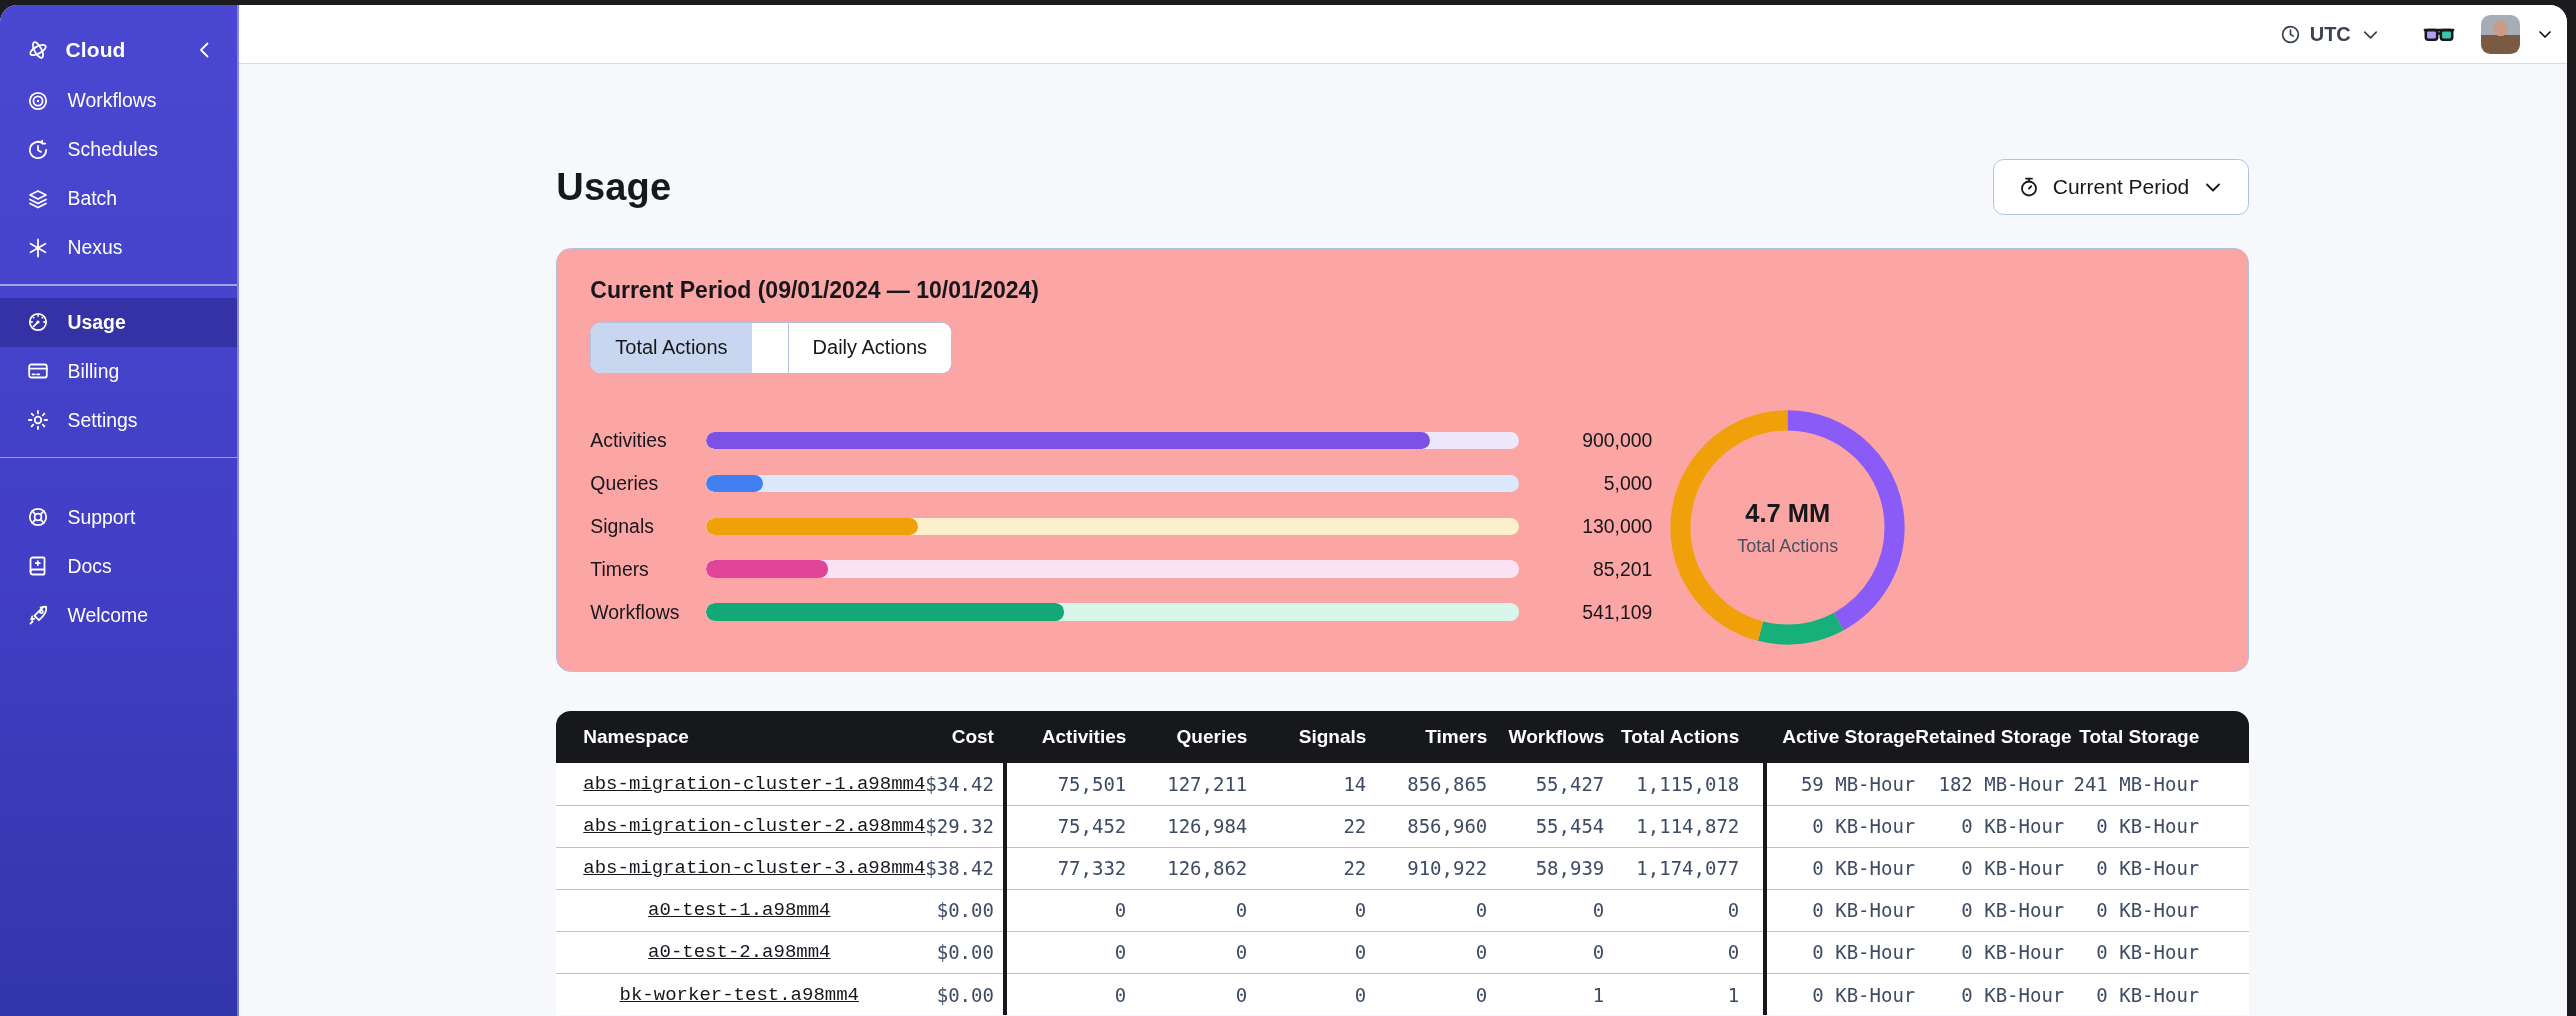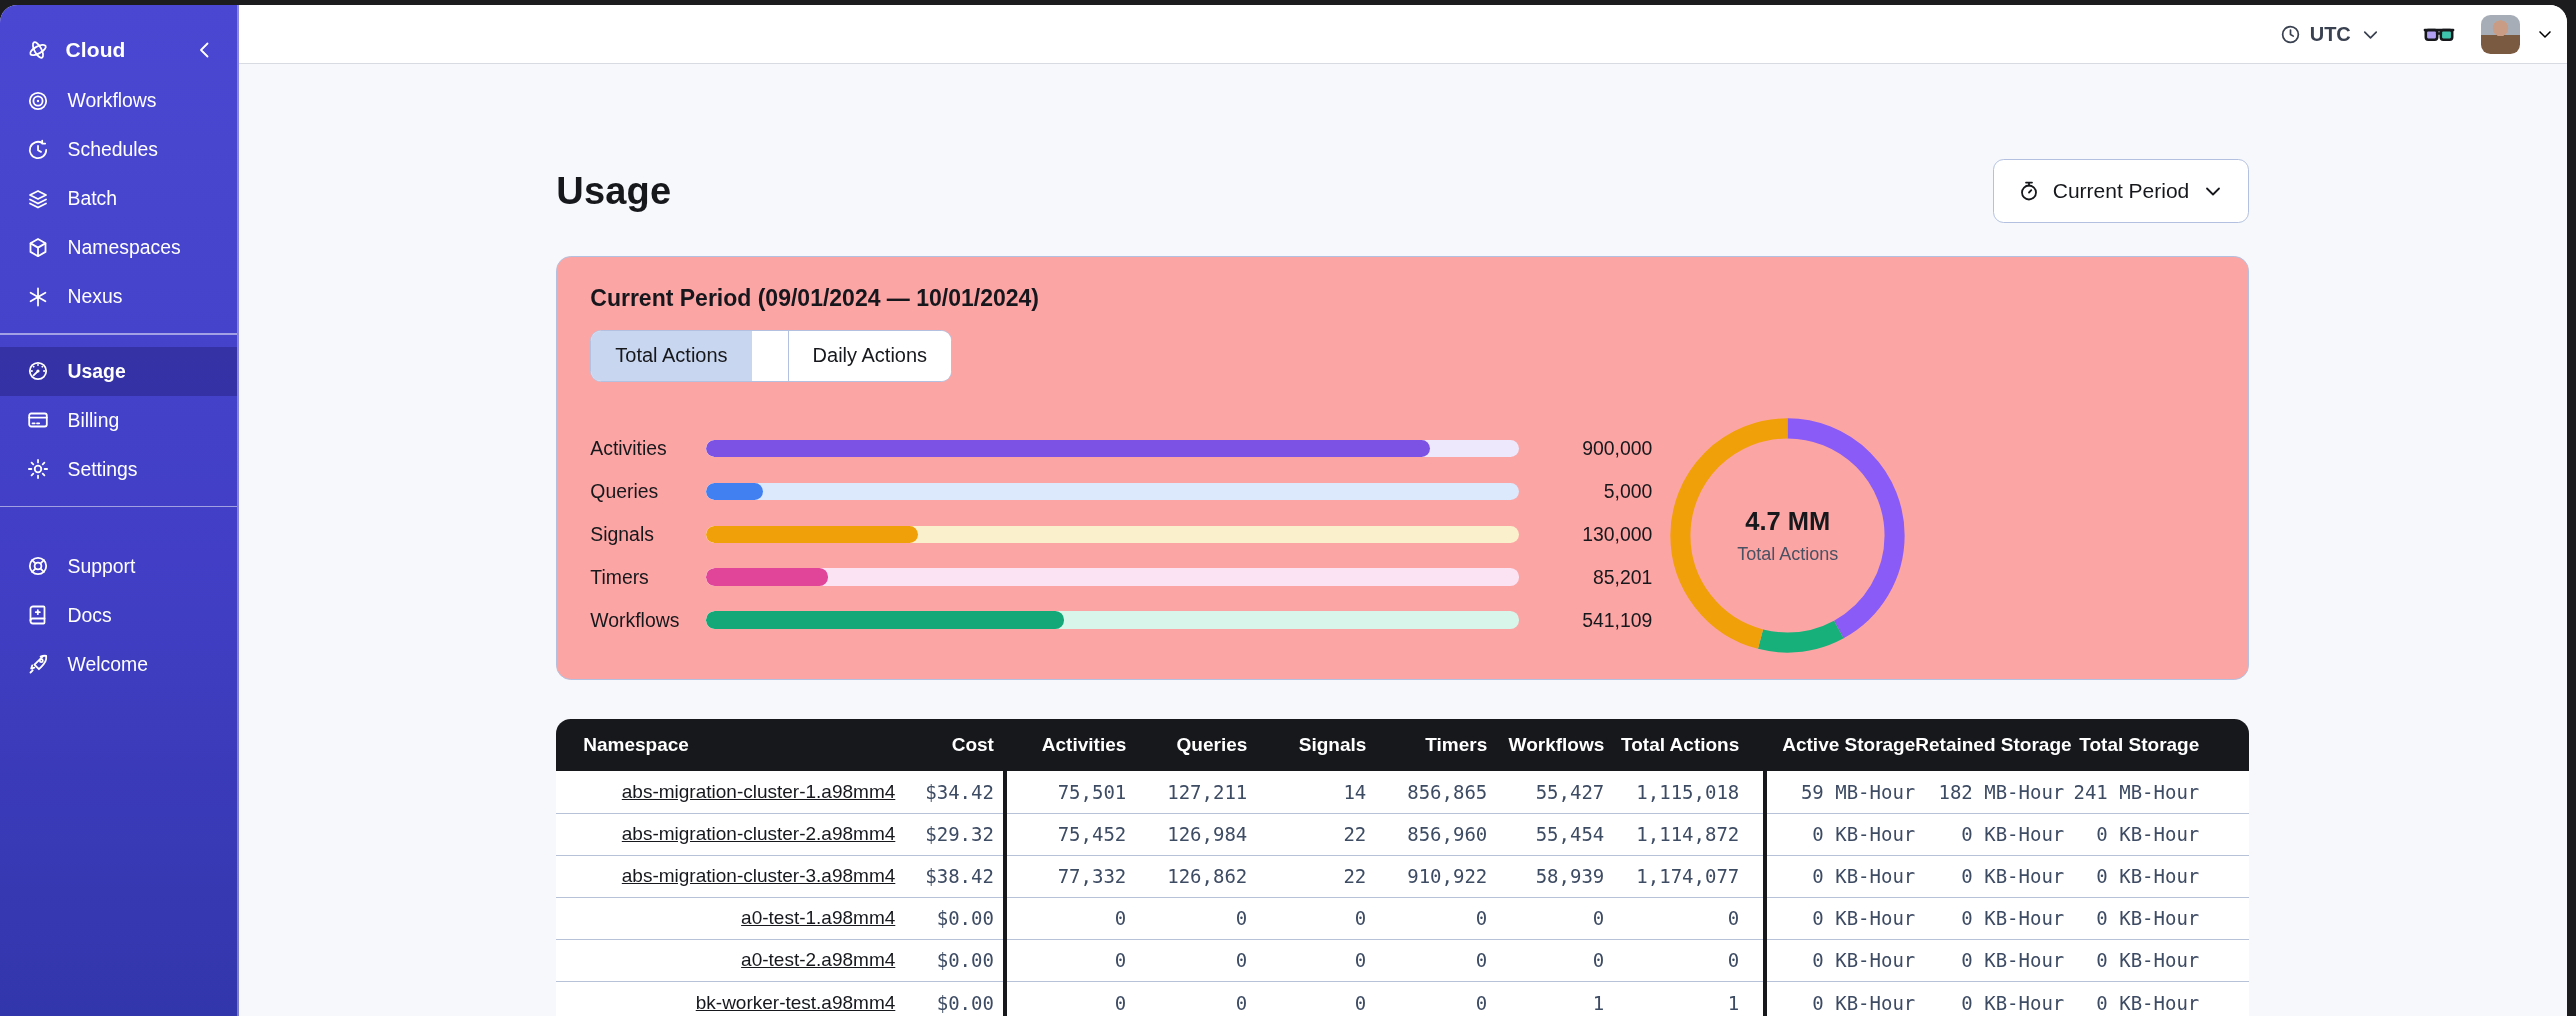--- a/index.html
+++ b/index.html
@@ -37,21 +37,21 @@
             background:
               radial-gradient(circle at 50% 34%, #c99d85 0 24%, transparent 25%),
               radial-gradient(circle at 50% 30%, #b9917d 0 10%, transparent 11%),
               linear-gradient(180deg,#a7adb6 0 52%, #7b5a42 52% 100%); }
   .avatar-chev { margin-left:14.8px; }
   .avatar-chev svg { width:20px; height:20px; }
   .content { flex:1; overflow:hidden; }
   .container { width:1693px; margin:0 auto; padding-top:95px; }
   .title-row { display:flex; align-items:center; justify-content:space-between; }
   h1.page-title { font-size:38px; font-weight:600; color:#17181c; letter-spacing:0.2px; }
-  .period-btn { display:flex; align-items:center; gap:12px; height:64px; padding:0 23px;
+  .period-btn { display:flex; align-items:center; gap:12px; height:56px; padding:0 23px;
                 background:#fff; border:1.3px solid #b3c0df; border-radius:10.7px;
                 font-size:21px; font-weight:500; color:#17181c; cursor:pointer; }
   .period-btn .icon svg { width:24px; height:24px; }
   
   .card { position:relative; margin-top:33px; height:424px; background:#fca5a5;
           border:1.3px solid #b3c0df; border-radius:14.8px; padding:28px 33px; }
   .card-title { font-size:23px; font-weight:600; color:#16171d; }
   .tab-group { display:inline-flex; margin-top:17.4px; border:1.3px solid #b3c0df;
                border-radius:10.7px; overflow:hidden; background:#fff; }
   .tab { height:50px; display:flex; align-items:center; padding:0 24px; font-size:20px;
@@ -76,22 +76,22 @@
   
   .table-wrap { margin-top:39px; border-radius:14.8px 14.8px 0 0; overflow:hidden; }
   table { width:1693px; border-collapse:collapse; table-layout:fixed; background:#fff; }
   thead th { background:#17181c; color:#fff; font-size:19px; font-weight:600; height:52px;
              text-align:right; padding:0; white-space:nowrap; }
   thead th.col-ns { text-align:left; padding-left:27px; }
   thead th.pad-r { padding-right:9.4px; } thead th.pad-r36 { padding-right:24px; }
   thead th.pad-r76 { padding-right:51px; }
   tbody td { height:42px; font-family:"DejaVu Sans Mono", monospace; font-size:19px;
              color:#3d4b63; text-align:right; white-space:nowrap; padding:0; }
-  tbody td.col-ns { font-family:Liberation Sans, sans-serif; color:#17181d;
-                    text-align:right; padding-left:27px; }
+  tbody td.col-ns { font-family:Liberation Mono, monospace; color:#17181d;
+                    text-align:center; padding-left:27px; }
   tbody td.pad-r { padding-right:9.4px; } tbody td.pad-r36 { padding-right:24px; }
   tbody td.pad-r76 { padding-right:51px; }
   tbody tr + tr td { border-top:1.3px solid #b7c2d8; }
   .vdiv { border-left:4px solid #17181c; }
   .ns-link { color:#17181d; text-decoration:underline; cursor:pointer; }
 </style>
 </head>
 <body>
 
 <div class="window">
@@ -134,30 +134,20 @@
         </div>
         <div class="side-item">
           <span class="icon">
             <svg viewBox="0 0 24 24" fill="none" stroke="currentColor" stroke-width="1.8" stroke-linecap="round" stroke-linejoin="round">
               <path d="M12 4l8 4-8 4-8-4z"></path>
               <path d="M4 12.5l8 4 8-4"></path>
               <path d="M4 16.5l8 4 8-4"></path>
             </svg>
           </span>
           <span>Batch</span>
-        </div>
-        <div class="side-item">
-          <span class="icon">
-            <svg viewBox="0 0 24 24" fill="none" stroke="currentColor" stroke-width="1.8" stroke-linecap="round" stroke-linejoin="round">
-              <path d="M12 3l7.5 4.3v8.6L12 20.2 4.5 15.9V7.3z"></path>
-              <path d="M4.7 7.4L12 11.6l7.3-4.2"></path>
-              <path d="M12 11.6v8.4"></path>
-            </svg>
-          </span>
-          <span>Namespaces</span>
         </div>
         <div class="side-item">
           <span class="icon">
             <svg viewBox="0 0 24 24" fill="none" stroke="currentColor" stroke-width="1.8" stroke-linecap="round" stroke-linejoin="round">
               <path d="M12 3.5v17M4.6 7.75l14.8 8.5M4.6 16.25l14.8-8.5"></path>
             </svg>
           </span>
           <span>Nexus</span>
         </div>
       </div>

